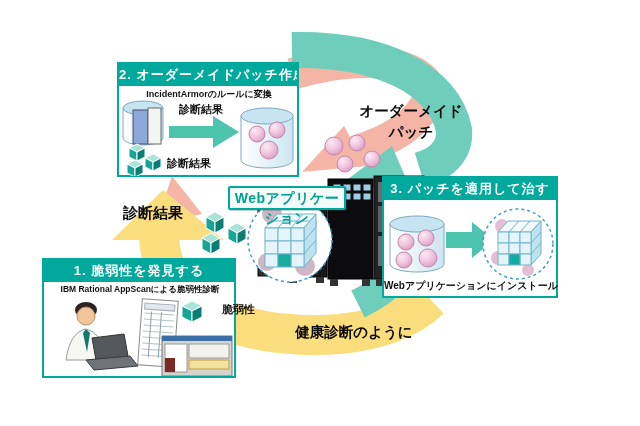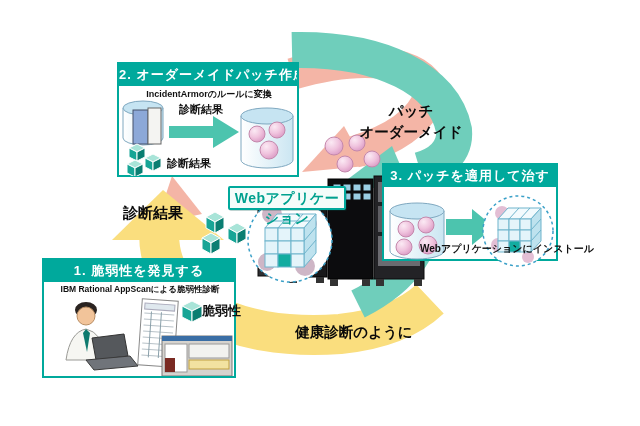--- a/index.html
+++ b/index.html
@@ -19,21 +19,21 @@
     white-space:nowrap;overflow:hidden;color:#111;text-align:center;
   }
   .inlabel{position:absolute;font-weight:bold;color:#111;white-space:nowrap;}
   .flabel{position:absolute;font-weight:bold;color:#0a0a0a;white-space:nowrap;}
   .weblabel{
     position:absolute;left:228px;top:186px;width:118px;height:24px;background:#f4fcfa;
     border:2px solid #00A99C;border-radius:2px;box-sizing:border-box;text-align:center;
     font-weight:bold;font-size:14px;line-height:20px;color:#00A18F;letter-spacing:.5px;
     box-shadow:1px 1px 0 rgba(0,80,70,.25);
   }
-  .capt{position:absolute;left:0;right:0;bottom:3px;text-align:center;font-weight:bold;font-size:10px;white-space:nowrap;padding-left:36px;}
+  .capt{position:absolute;left:0;right:0;bottom:3px;text-align:center;font-weight:bold;font-size:10px;white-space:nowrap;}
 </style>
 </head>
 <body>
 
 <div class="stage">
 
   <svg class="bg" width="640" height="426" viewBox="0 0 640 426">
     <defs>
       <radialGradient id="pball" cx="35%" cy="30%" r="75%">
         <stop offset="0%" stop-color="#FBEAF4"></stop>
@@ -183,21 +183,21 @@
             <path d="M6,64 l8,-4 8,4 -8,4 z" fill="#A8E4D8"></path>
             <path d="M6,64 v9 l8,4 v-9 z" fill="#17A596"></path>
             <path d="M22,64 v9 l-8,4 v-9 z" fill="#0A7E72"></path>
           </g>
       </g>
     </svg>
     <div class="inlabel" style="left:60px;top:38px;font-size:11px;">診断結果</div>
     <div class="inlabel" style="left:48px;top:92px;font-size:11px;">診断結果</div>
   </div>
 
-  <div class="sbox" style="left:382px;top:163px;width:176px;height:98px;">
+  <div class="sbox" style="left:382px;top:176px;width:176px;height:122px;">
     <div class="sbox-h">3. パッチを適用して治す</div>
     <svg style="position:absolute;left:2px;top:30px;" width="170" height="72" viewBox="0 0 170 72">
       <g>
         <path d="M4,16 V56 A27,8 0 0 0 58,56 V16" fill="url(#cylBody)" stroke="#7FA8C0"></path>
         <ellipse cx="31" cy="16" rx="27" ry="8" fill="#C6E4F2" stroke="#7FA8C0"></ellipse>
         <g stroke="#C488AC" stroke-width="1">
           <circle cx="20" cy="34" r="8" fill="url(#pball)"></circle>
           <circle cx="40" cy="30" r="8" fill="url(#pball)"></circle>
           <circle cx="18" cy="52" r="8" fill="url(#pball)"></circle>
           <circle cx="42" cy="50" r="9" fill="url(#pball)"></circle>
@@ -262,30 +262,30 @@
         <rect x="143" y="46" width="40" height="14" fill="#f2f2ef" stroke="#999"></rect>
         <rect x="119" y="60" width="10" height="14" fill="#7a2a22"></rect>
         <rect x="143" y="62" width="40" height="9" fill="#F2E2A0" stroke="#C0A040"></rect>
       </g>
       <g stroke="#ffffff" stroke-width="1">
         <path d="M136,8 l10,-5 10,5 -10,5 z" fill="#A8E4D8"></path>
         <path d="M136,8 v11 l10,5 v-11 z" fill="#17A596"></path>
         <path d="M156,8 v11 l-10,5 v-11 z" fill="#0A7E72"></path>
       </g>
     </svg>
-    <div class="inlabel" style="left:158px;top:42px;font-size:13px;">脆弱性</div>
+    <div class="inlabel" style="left:158px;top:42px;font-size:11px;padding-left:20px;">脆弱性</div>
   </div>
 
   <div class="weblabel">
     <span>Webアプリケーション</span>
   </div>
 
   <div class="flabel" style="left:350px;top:101px;width:122px;text-align:center;font-size:14.5px;line-height:21px;">
+    <span style="display:block">オーダーメイド</span>
     <span style="display:block">パッチ</span>
-    <span style="display:block">オーダーメイド</span>
   </div>
 
   <div class="flabel" style="left:123px;top:204px;font-size:15px;">
     <span>診断結果</span>
   </div>
 
   <div class="flabel" style="left:284px;top:306px;width:140px;text-align:center;font-size:14.5px;line-height:20px;margin-top:16px;">
     <span style="display:block">健康診断のように</span>
   </div>
 

